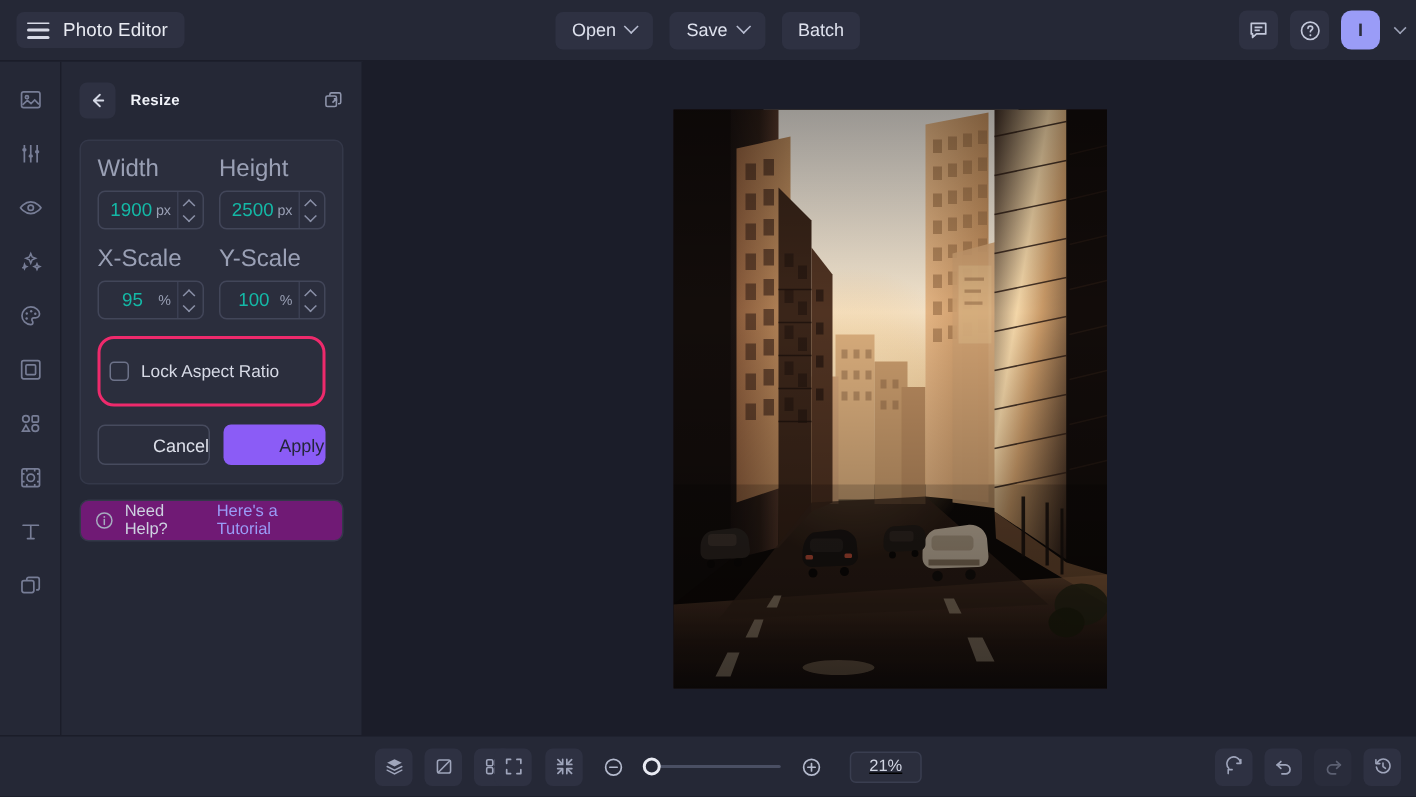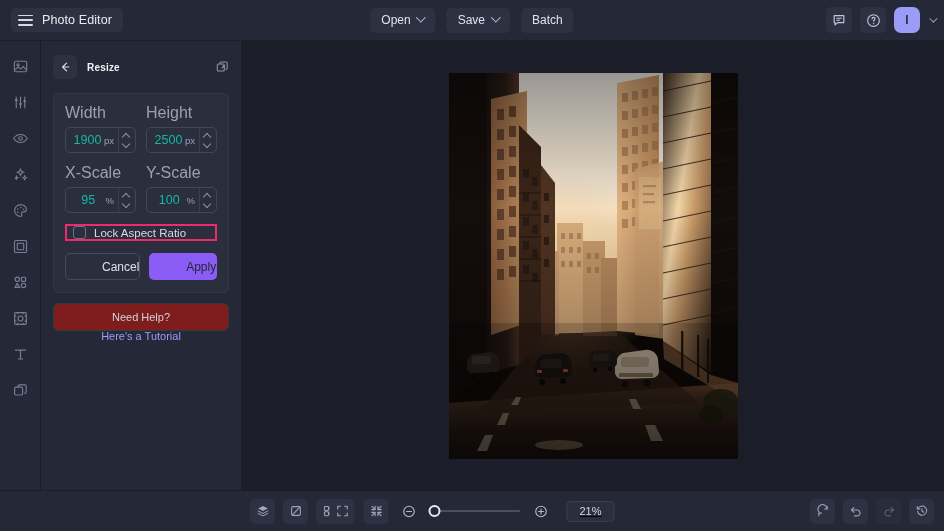--- a/index.html
+++ b/index.html
@@ -110,37 +110,37 @@
   .st-up, .st-dn { width: 6px; height: 4px; cursor: pointer; position: relative; }
   .st-up::before, .st-dn::before {
     content: ""; position: absolute; left: 0; top: 0;
     width: 5px; height: 5px; border-left: 1.3px solid #8b91a8; border-top: 1.3px solid #8b91a8;
   }
   .st-up::before { transform: rotate(45deg); }
   .st-dn::before { transform: rotate(-135deg); top: -1px; }
 
   .row-gap { margin-top: 11px; }
 
-  .lock-wrap { margin-top: 11px; border: 2px solid #ee2a6c; border-radius: 0; padding: 0 6px; }
+  .lock-wrap { margin-top: 11px; border: 2px solid #ee2a6c; border-radius: 11px; padding: 15px 6px; }
   .lock-row { display: flex; align-items: center; gap: 8px; cursor: pointer; }
   .checkbox { width: 13px; height: 13px; border: 1.4px solid #6d7289; border-radius: 3px; background: #2b2e3d; }
   .lock-label { color: #d7dae6; font-size: 11.5px; }
 
   .btn-row { display: flex; gap: 9px; margin-top: 12px; }
   .btn {
     flex: 1; height: 27px; border-radius: 5px; font-size: 12px;
     font-family: inherit; cursor: pointer; border: 1px solid transparent; padding-left: 36px;
   }
   .btn-cancel { background: #2b2e3d; border-color: #474b5e; color: #dde0ea; }
   .btn-apply { background: #8b5cf6; color: #24263a; border: none; }
 
   .help {
-    margin-top: 10px; background: #7f1d1d; border: 1px solid #343849;
+    margin-top: 10px; background: #701a75; border: 1px solid #343849;
     border-radius: 6px; height: 28px; display: flex; align-items: center;
-    gap: 7px; padding: 0 9px; cursor: pointer; flex-direction: column;
+    gap: 7px; padding: 0 9px; cursor: pointer;
   }
   .help-text { color: #cdd2e0; font-size: 11px; }
   .help-link { color: #9a9cf7; font-size: 11px; }
 
   
   .canvas-area { flex: 1; background: #1b1d29; position: relative; display: flex; align-items: center; justify-content: center; }
   .photo { width: 289px; height: 386px; position: relative; overflow: hidden; background: #120d0a; }
 
   
   .bottombar {

